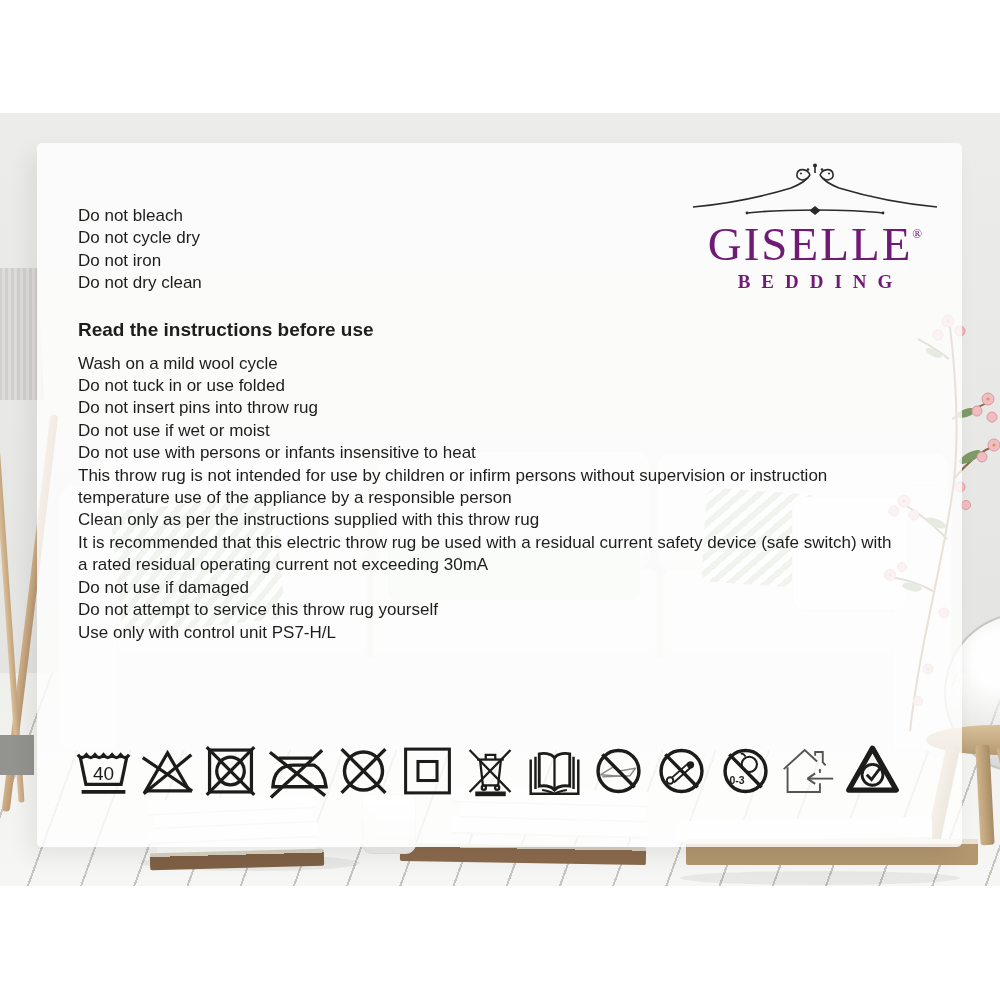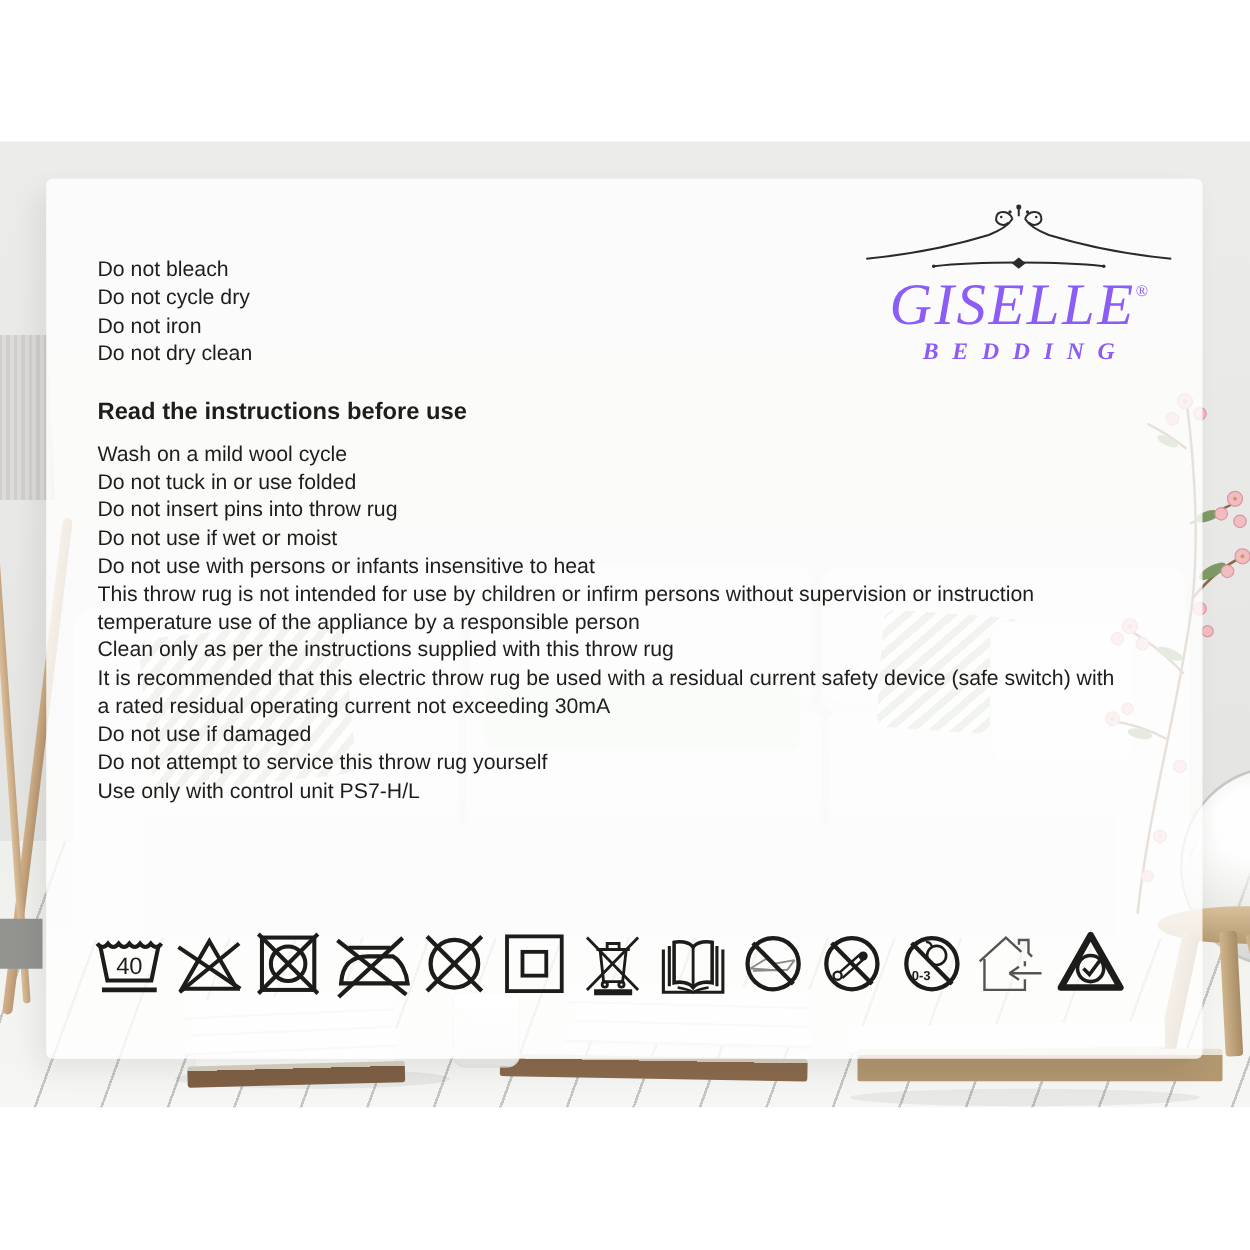--- a/index.html
+++ b/index.html
@@ -45,21 +45,21 @@
   .bookstack .b{background:#fbfbf9;border-bottom:2px solid #e1e1dc;border-radius:2px;box-shadow:0 1px 1px rgba(0,0,0,.04);}
   .book-brown{position:absolute;background:linear-gradient(180deg,#d8d1c2 0 22%,#7e6045 22%);border-radius:2px;}
   .book-tan{position:absolute;background:linear-gradient(180deg,#e9e2d2 0 20%,#b2976f 20%);border-radius:2px;}
   .mug{position:absolute;left:362px;top:681px;width:52px;height:58px;background:linear-gradient(180deg,#ffffff,#ebebe9);
        border:1px solid #e3e3e0;border-radius:5px 5px 10px 10px;}
   .mug:before{content:"";position:absolute;left:-16px;top:12px;width:20px;height:26px;border:6px solid #f2f2f0;border-radius:50%;}
   .shadow{position:absolute;background:rgba(60,60,55,.07);border-radius:50%;filter:blur:2px;}
   
   .card{position:absolute;left:37px;top:143px;width:925px;height:704px;background:rgba(255,255,255,.8);
         border-radius:5px;box-shadow:-8px 10px 22px rgba(0,0,0,.07);z-index:5;}
-  .logo{position:absolute;right:16px;top:20px;width:262px;text-align:center;color:#8b5cf6;font-style:italic;}
+  .logo{position:absolute;right:16px;top:20px;width:262px;text-align:center;color:#701a75;}
   .logo .flourish{display:block;margin:0 auto 2px;}
   .brand-name{font-family:"Liberation Serif",serif;font-size:47px;letter-spacing:2px;line-height:1;white-space:nowrap;}
   .brand-name sup{font-size:13px;letter-spacing:0;vertical-align:22px;}
   .brand-sub{font-family:"Liberation Serif",serif;font-weight:bold;font-size:19px;letter-spacing:11px;margin-top:4px;margin-right:-11px;line-height:1;}
   .card-text{position:absolute;left:41px;top:62px;width:870px;}
   .heading{font-size:19px;font-weight:bold;margin:0 0 12px;}
   .lines{margin:0 0 24px;}
   .line{font-size:17px;line-height:22.4px;}
   .symbols{position:absolute;left:37px;top:597px;width:828px;display:flex;justify-content:space-between;align-items:flex-end;}
   .symbol{display:block;width:59px;height:62px;}

